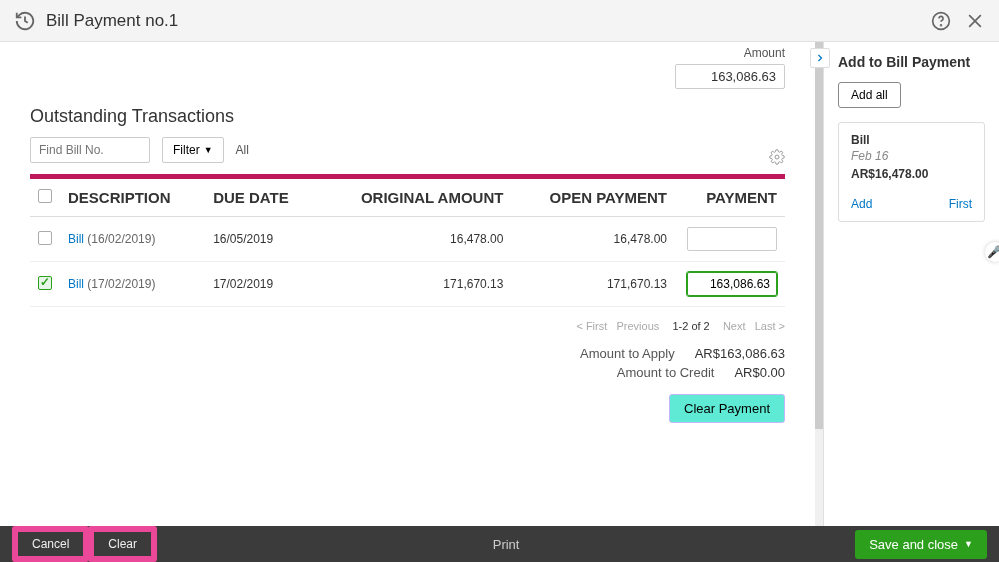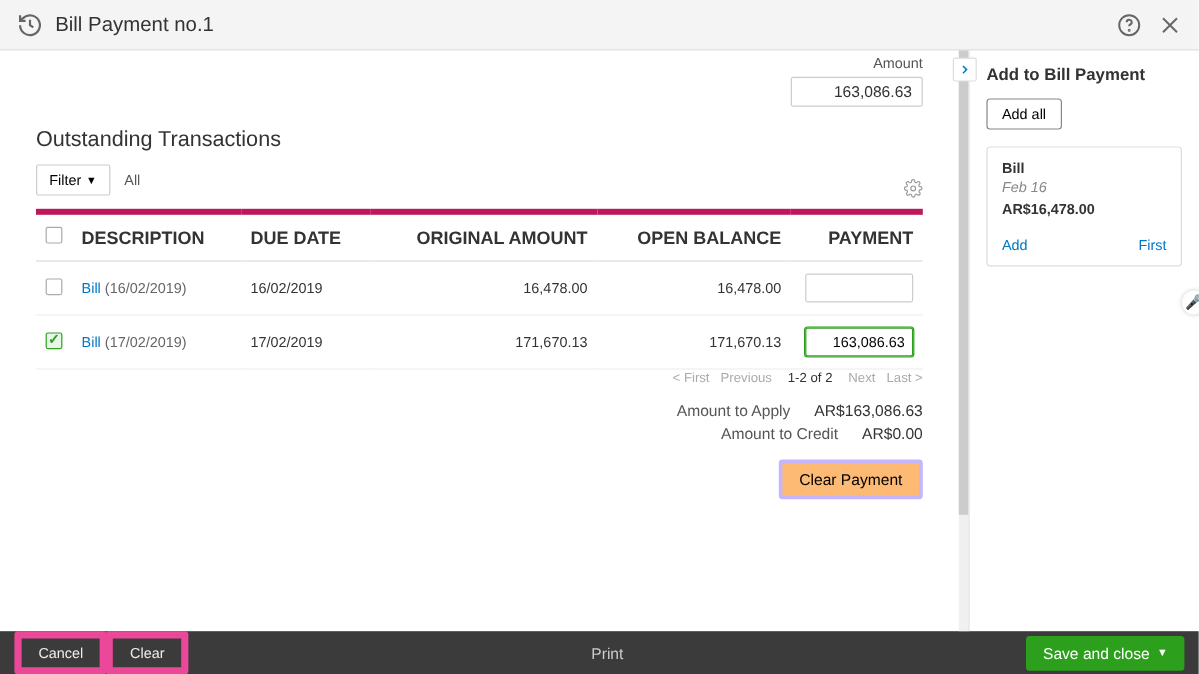--- a/index.html
+++ b/index.html
@@ -28,36 +28,36 @@
   table.tx th { text-align: left; padding: 10px 8px; border-top: 5px solid #be185d; border-bottom: 1px solid #ddd; font-weight: 600; color: #333; font-size: 15px; }
   table.tx th.right, table.tx td.right { text-align: right; }
   table.tx td { padding: 10px 8px; border-bottom: 1px solid #eee; vertical-align: middle; }
   .checkbox { width: 14px; height: 14px; border: 1px solid #aaa; border-radius: 2px; display: inline-block; cursor: pointer; position: relative; }
   .checkbox.checked { background: #e8f5e9; border-color: #2ca01c; }
   .checkbox.checked::after { content: "✓"; position: absolute; top: -2px; left: 1px; color: #2ca01c; font-size: 12px; font-weight: bold; }
   .desc-link { color: #0077c5; }
   .desc-date { color: #666; }
   .pay-input { border: 1px solid #ccc; padding: 4px 6px; width: 90px; text-align: right; font-size: 12px; border-radius: 2px; }
   .pay-input.active { border-color: #2ca01c; outline: 1px solid #2ca01c; }
-  .pagination { text-align: right; font-size: 11px; color: #aaa; margin-top: 1px; }
+  .pagination { text-align: right; font-size: 11px; color: #aaa; margin-top: 13px; }
   .pagination .cur { color: #333; margin: 0 4px; }
   .summary { text-align: right; margin-top: 14px; font-size: 13px; }
   .summary div { margin-bottom: 4px; }
   .summary .lbl { color: #555; margin-right: 20px; }
-  .clear-btn { border: 3px solid #c4b5fd; background: #fdba74; padding: 6px 14px; font-size: 13px; cursor: pointer; border-radius: 3px; margin-top: 10px; }
+  .clear-btn { border: 1px solid #c4b5fd; background: #5eead4; padding: 6px 14px; font-size: 13px; cursor: pointer; border-radius: 3px; margin-top: 10px; }
   .memo-block { margin-top: 18px; }
   .memo-label { font-size: 12px; color: #555; margin-bottom: 4px; display: block; }
   .memo-area { width: 260px; height: 54px; border: 1px solid #ccc; border-radius: 2px; resize: none; }
   .attach-row { margin-top: 12px; display: flex; align-items: center; gap: 8px; font-size: 12px; color: #555; }
   .clip-icon { width: 14px; height: 14px; display: inline-block; }
   .clip-icon svg { width: 100%; height: 100%; stroke: #666; fill: none; stroke-width: 2; }
   .maxsize { color: #aaa; font-size: 11px; }
   .vscroll { width: 8px; background: #f0f0f0; }
   .vscroll-thumb { background: #ccc; height: 80%; width: 100%; }
-  .sidebar { width: 192px; border-left: 1px solid #e0e0e0; padding: 12px 14px; position: relative; }
+  .sidebar { width: 176px; border-left: 1px solid #e0e0e0; padding: 12px 14px; position: relative; }
   .sidebar-collapse { position: absolute; left: -14px; top: 6px; width: 20px; height: 20px; background: #fff; border: 1px solid #ddd; border-radius: 2px; display: flex; align-items: center; justify-content: center; cursor: pointer; }
   .sidebar-collapse svg { width: 12px; height: 12px; stroke: #0077c5; fill: none; stroke-width: 2.5; }
   .sidebar-title { font-size: 14px; font-weight: 600; margin-bottom: 12px; }
   .addall-btn { border: 1px solid #888; background: #fff; padding: 5px 12px; font-size: 12px; cursor: pointer; border-radius: 3px; margin-bottom: 14px; }
   .card { border: 1px solid #ddd; border-radius: 3px; padding: 10px 12px; font-size: 12px; }
   .card-title { font-weight: 600; }
   .card-date { color: #888; font-style: italic; margin: 2px 0 4px 0; }
   .card-amt { font-weight: 600; margin-bottom: 16px; }
   .card-actions { display: flex; justify-content: space-between; }
   .card-actions a { color: #0077c5; cursor: pointer; }
@@ -103,20 +103,21 @@
   <div class="main">
 
     <div class="amount-block">
       <span class="amount-label">Amount</span>
       <div class="amount-value">163,086.63</div>
     </div>
 
     <h2 class="section-title">Outstanding Transactions</h2>
 
     <div class="toolbar">
+      <input class="search-input" placeholder="Find Bill No." style="">
       <button class="filter-btn">
         <span>Filter</span>
         <span class="caret-down">▼</span>
       </button>
       <span class="link-all">All</span>
     </div>
 
     <div class="gear-row">
       <span class="gear-icon">
         <svg viewBox="0 0 24 24">
@@ -126,29 +127,29 @@
       </span>
     </div>
 
     <table class="tx">
       <thead>
         <tr>
           <th style="width:30px"><span class="checkbox"></span></th>
           <th>DESCRIPTION</th>
           <th>DUE DATE</th>
           <th class="right">ORIGINAL AMOUNT</th>
-          <th class="right">OPEN BALANCE</th>
+          <th class="right">OPEN PAYMENT</th>
           <th class="right" style="width:110px">PAYMENT</th>
         </tr>
       </thead>
       <tbody>
         <tr>
           <td><span class="checkbox"></span></td>
           <td><span class="desc-link">Bill</span> <span class="desc-date">(16/02/2019)</span></td>
-          <td>16/02/2019</td>
+          <td>16/05/2019</td>
           <td class="right">16,478.00</td>
           <td class="right">16,478.00</td>
           <td class="right"><input class="pay-input" value="" style=""></td>
         </tr>
         <tr>
           <td><span class="checkbox checked"></span></td>
           <td><span class="desc-link">Bill</span> <span class="desc-date">(17/02/2019)</span></td>
           <td>17/02/2019</td>
           <td class="right">171,670.13</td>
           <td class="right">171,670.13</td>

